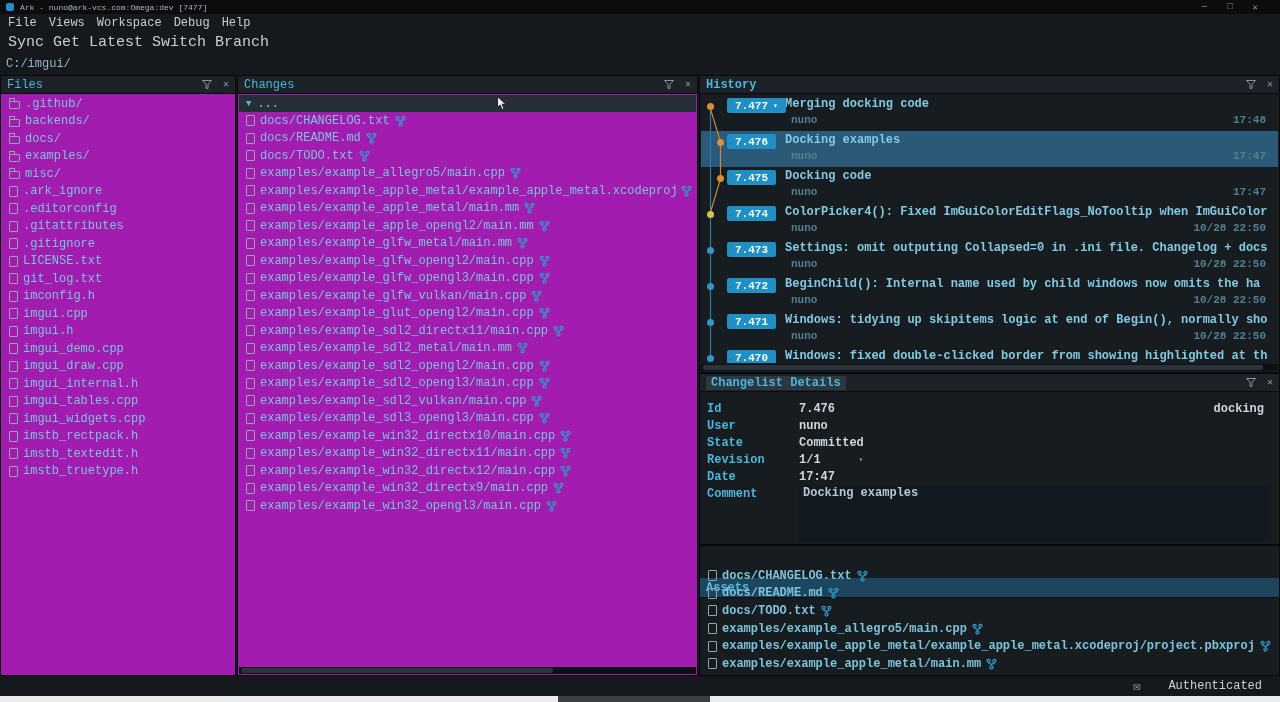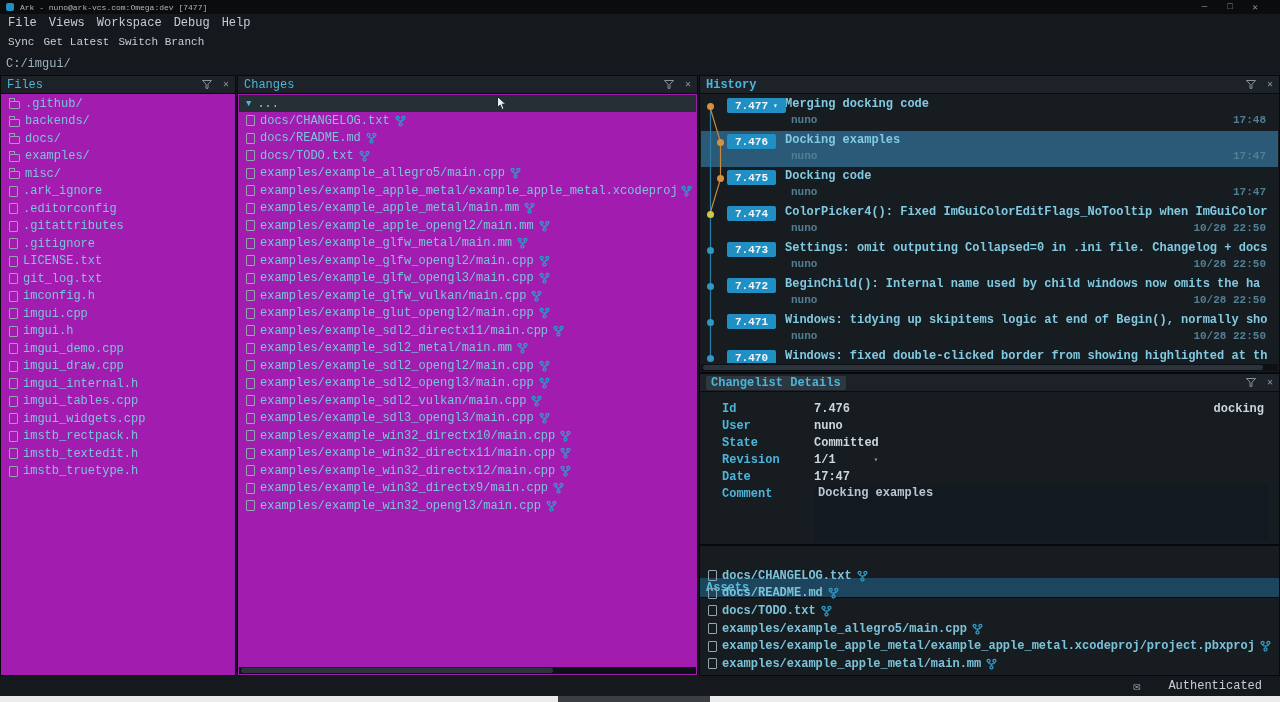--- a/index.html
+++ b/index.html
@@ -12,21 +12,21 @@
   }
   
   .titlebar { position:absolute; left:0; top:0; width:1280px; height:14px; background:#0a0c0e;
     display:flex; align-items:center; padding:0 6px; font-size:8px; color:#aeb6bd; }
   .app-ic { width:8px; height:8px; background:#1f8fc4; border-radius:2px; margin-right:6px; flex:none; }
   .wctrls { margin-left:auto; display:flex; gap:20px; padding-right:16px; font-size:9px; color:#8a949c; }
   .wctrls span { cursor:default; }
   .menubar { position:absolute; left:0; top:14px; width:1280px; height:18px;
     display:flex; align-items:center; gap:12px; padding:0 8px; font-size:12px; color:#c6ced5; }
   .toolbar { position:absolute; left:0; top:32px; width:1280px; height:20px;
-    display:flex; align-items:center; gap:9px; padding:0 8px; font-size:11px; color:#c6ced5; }
+    display:flex; align-items:center; gap:9px; padding:0 8px; font-size:15px; color:#c6ced5; }
   .pathbar { position:absolute; left:0; top:52px; width:1280px; height:23px;
     display:flex; align-items:center; padding:0 6px; font-size:12px; color:#9db4c0; }
   
   .main { position:absolute; left:0; top:75px; width:1280px; height:601px; }
   .panel { position:absolute; top:0; bottom:0; background:#a21caf; border:1px solid #07090b; }
   #files   { left:0; width:236px; }
   #changes { left:237px; width:461px; }
   #right   { position:absolute; left:699px; top:0; width:581px; height:601px;font-weight:bold; }
   .panel2 { position:absolute; left:0; width:581px; background:#171c21; border:1px solid #07090b; }
   #history { top:0; height:298px; }
@@ -73,21 +73,21 @@
   .badge { position:absolute; left:26px; top:3px; height:15px; min-width:48px; padding:0 8px;
     background:#1f8fc4; border-radius:2px; color:#f2f8fb; font-size:11px;
     display:flex; align-items:center; justify-content:center; gap:5px; z-index:2; }
   .badge .caret { font-size:8px; line-height:1; }
   .msg  { position:absolute; left:84px; top:2px; right:4px; font-size:12px; color:#82cae2;
     white-space:nowrap; overflow:hidden; }
   .auth { position:absolute; left:90px; top:19px; font-size:11px; color:#527f93; }
   .time { position:absolute; right:12px; top:19px; font-size:11px; color:#527f93; }
 
   
-  .dfields { position:absolute; left:1px; right:1px; top:26px; bottom:1px;margin-left:15px; }
+  .dfields { position:absolute; left:1px; right:1px; top:26px; bottom:1px; }
   .drow { position:relative; height:17px; padding-left:6px; display:flex; align-items:center; font-size:12px; }
   .dl { width:92px; color:#4db5d9; flex:none; }
   .dv { color:#cdd6dc; }
   .ddc { color:#8a949c; font-size:8px; margin-left:38px; }
   .dx { position:absolute; right:14px; color:#cdd6dc; }
   .drow.comment { height:60px; align-items:flex-start; padding-top:1px; }
   .drow.comment .dl { margin-top:1px; }
   .drow.comment .dv { position:absolute; left:98px; right:10px; top:0; height:56px;
     background:#121921; padding:1px 4px; color:#b9c6cd; }
 

